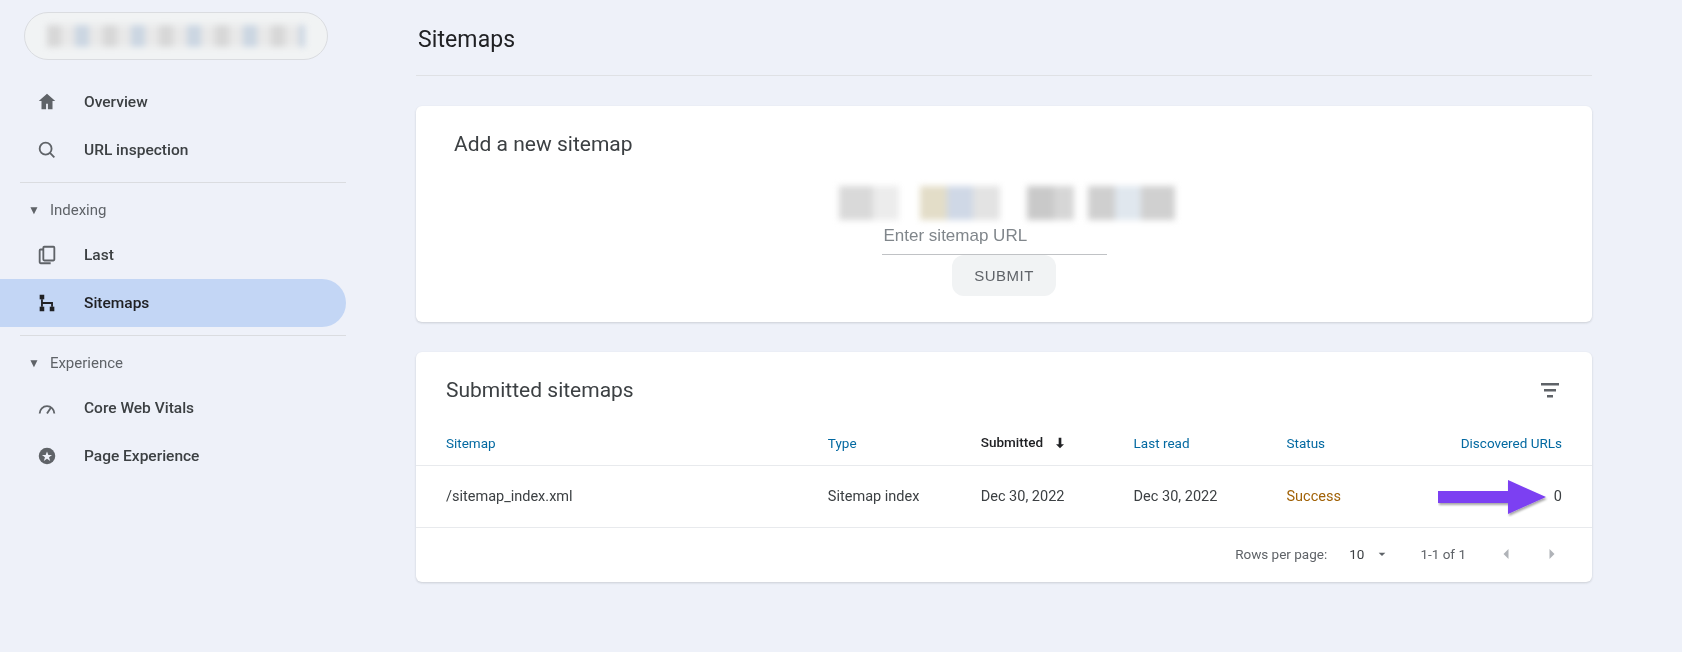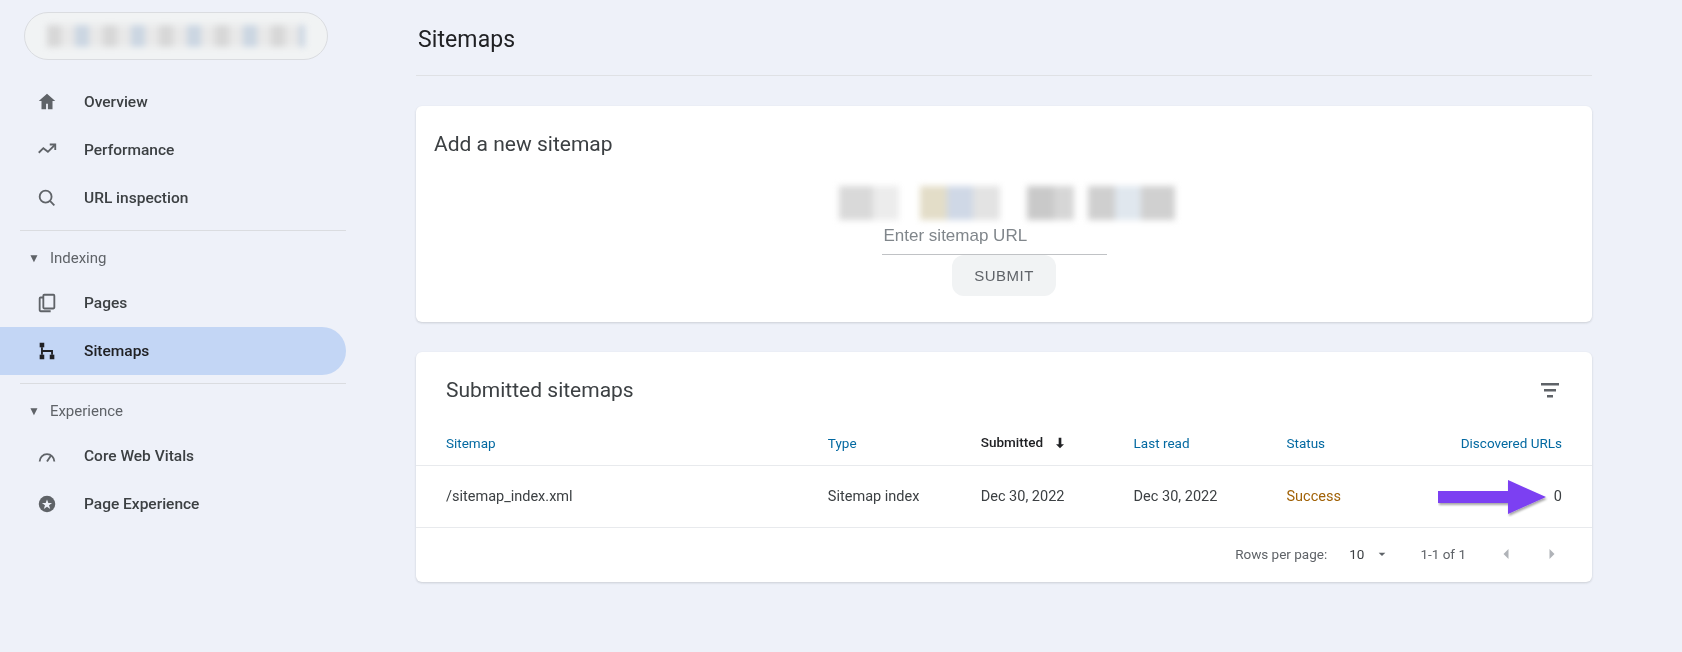--- a/index.html
+++ b/index.html
@@ -82,21 +82,21 @@
     border-bottom: 1px solid #dfe1e5;
     margin-bottom: 30px;
     letter-spacing: 0.1px;
   }
   .card {
     background: #fff;
     border-radius: 6px;
     box-shadow: 0 1px 2px rgba(60,64,67,.12), 0 1px 3px rgba(60,64,67,.08);
     margin-bottom: 30px;
   }
-  .card-pad { padding: 26px 18px; }
+  .card-pad { padding: 26px 38px; }
   .card-heading {
     font-size: 21px;
     font-weight: 400;
     color: #3c4043;
     margin-bottom: 30px;
   }
   .add-row {
     display: flex;
     align-items: center;
     gap: 0;
@@ -195,50 +195,41 @@
     <span class="icon">
       <svg viewBox="0 0 24 24" width="22" height="22" fill="currentColor">
           <path d="M12 3l9 8h-3v9h-5v-6H11v6H6v-9H3z"></path>
         </svg>
     </span>
     <span>Overview</span>
   </div>
   <div class="nav-item">
     <span class="icon">
       <svg viewBox="0 0 24 24" width="22" height="22" fill="none" stroke="currentColor" stroke-width="2">
-          <polyline points="3 15 8 10 13 14 21 6"></polyline>
-          <polyline points="15 6 21 6 21 12"></polyline>
-        </svg>
-    </span>
-    <span>Performance</span>
-  </div>
-  <div class="nav-item">
-    <span class="icon">
-      <svg viewBox="0 0 24 24" width="22" height="22" fill="none" stroke="currentColor" stroke-width="2">
           <circle cx="10.5" cy="10.5" r="6.5"></circle>
           <line x1="20" y1="20" x2="15.2" y2="15.2"></line>
         </svg>
     </span>
     <span>URL inspection</span>
   </div>
 
   <div class="nav-divider"></div>
 
   <div class="nav-section">
     <span class="caret">▼</span>
     <span>Indexing</span>
   </div>
   <div class="nav-item">
     <span class="icon">
       <svg viewBox="0 0 24 24" width="22" height="22" fill="none" stroke="currentColor" stroke-width="2">
           <rect x="8" y="3" width="12" height="15" rx="1"></rect>
           <path d="M8 6H5a1 1 0 0 0-1 1v13a1 1 0 0 0 1 1h11"></path>
         </svg>
     </span>
-    <span>Pages</span>
+    <span>Last</span>
   </div>
   <div class="nav-item active">
     <span class="icon">
       <svg viewBox="0 0 24 24" width="22" height="22" fill="currentColor">
           <rect x="4" y="3" width="5" height="5"></rect>
           <rect x="4" y="16" width="5" height="5"></rect>
           <rect x="15" y="16" width="5" height="5"></rect>
           <path d="M6.5 8v4h11v4M6.5 12v4" stroke="currentColor" stroke-width="2" fill="none"></path>
         </svg>
     </span>

